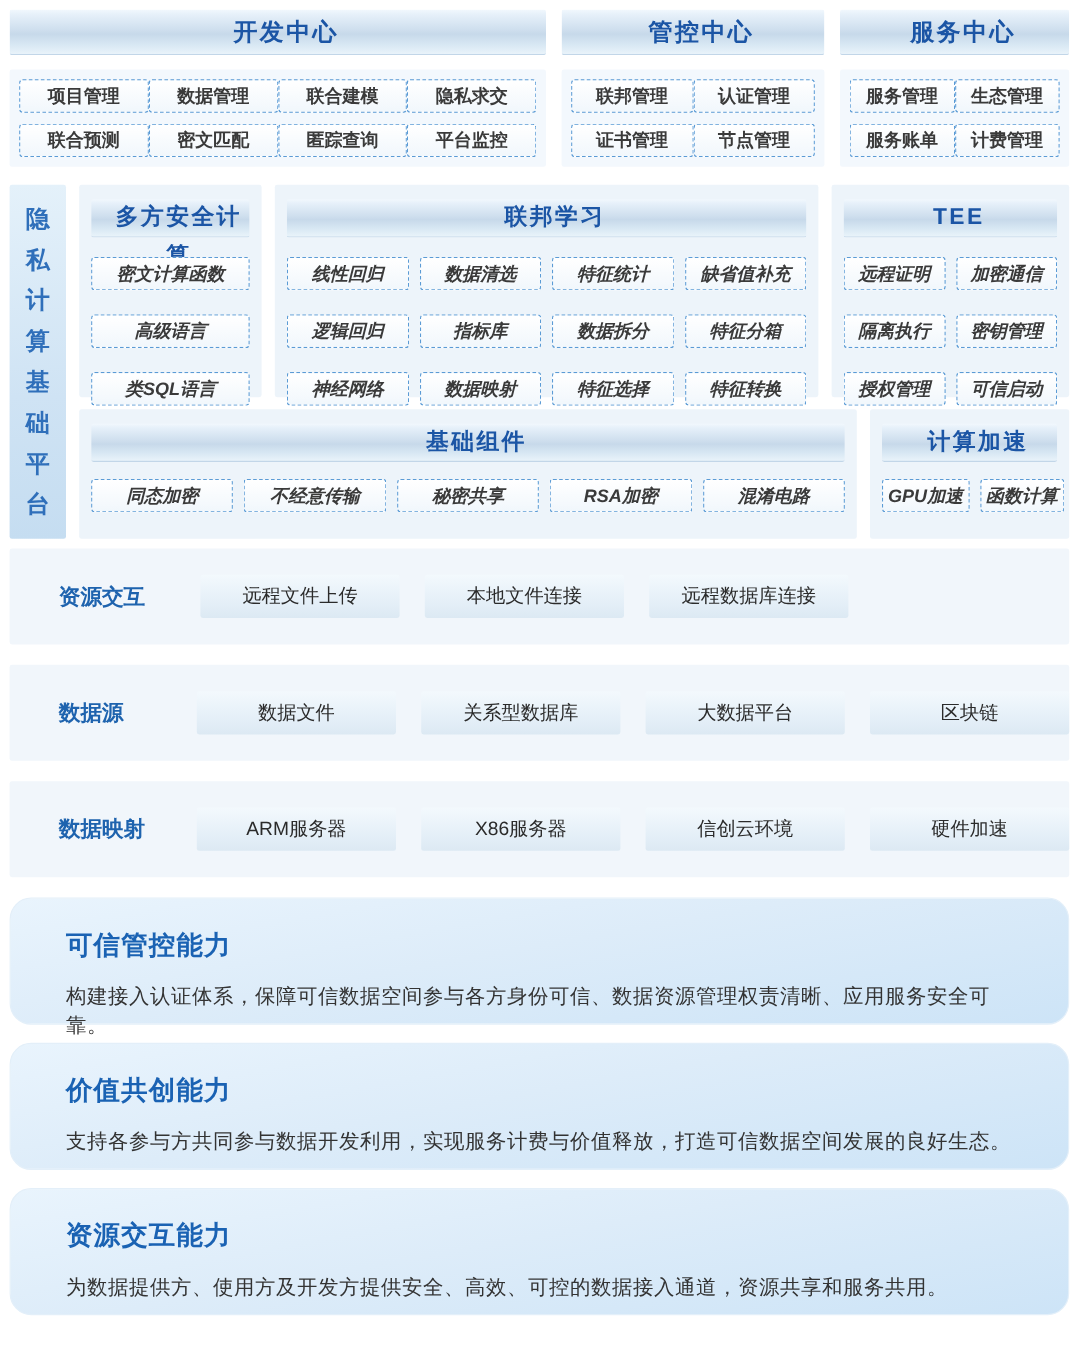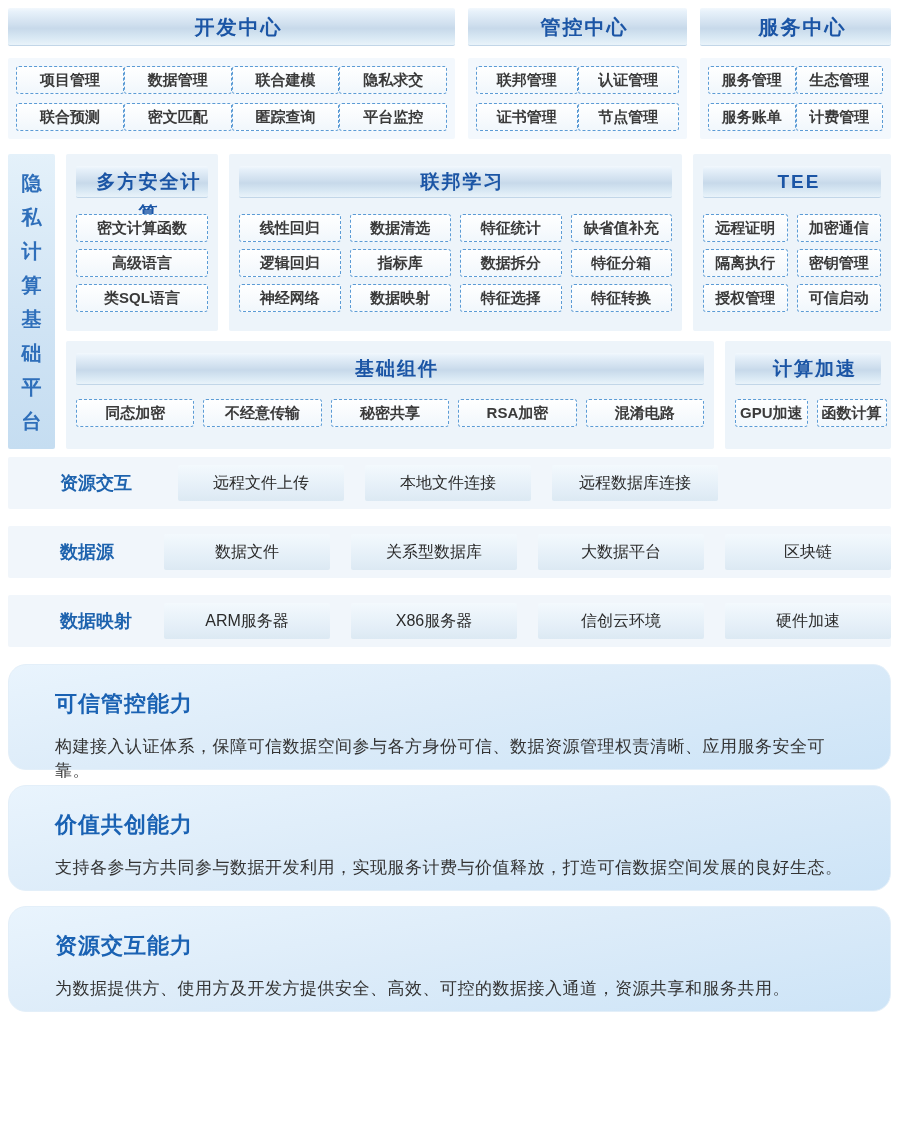--- a/index.html
+++ b/index.html
@@ -71,30 +71,30 @@
     background: #edf4fa;
     padding: 12px 10px;
     border-radius: 2px;
   }
   .panel .bar { height: 32px; line-height: 32px; font-size: 19px; }
   .panel-mpc { width: 152px; }
   .panel-fl { flex: 1; }
   .panel-tee { width: 198px; }
   .panel-base { flex: 1; }
   .panel-accel { width: 166px; }
-  .panel-items { margin-top: 16px; display: grid; gap: 7px 9px; }
+  .panel-items { margin-top: 16px; display: grid; gap: 20px 9px; font-style: italic; }
   .p-row2 .panel-items { margin-top: 14px; }
 
   
   .layer-row {
     background: #f1f6fb;
-    height: 52px;
+    height: 80px;
     border-radius: 2px;
     display: flex; align-items: center;
-    padding-left: 52px;
+    padding-left: 41px;
     margin-bottom: 17px;
   }
   .layer-label {
     width: 118px;
     font-size: 18px; font-weight: bold; color: #1e63ae;
     white-space: nowrap;
   }
   .layer-items { display: flex; gap: 21px; }
   .layer-chip {
     width: 166px; height: 36px;

